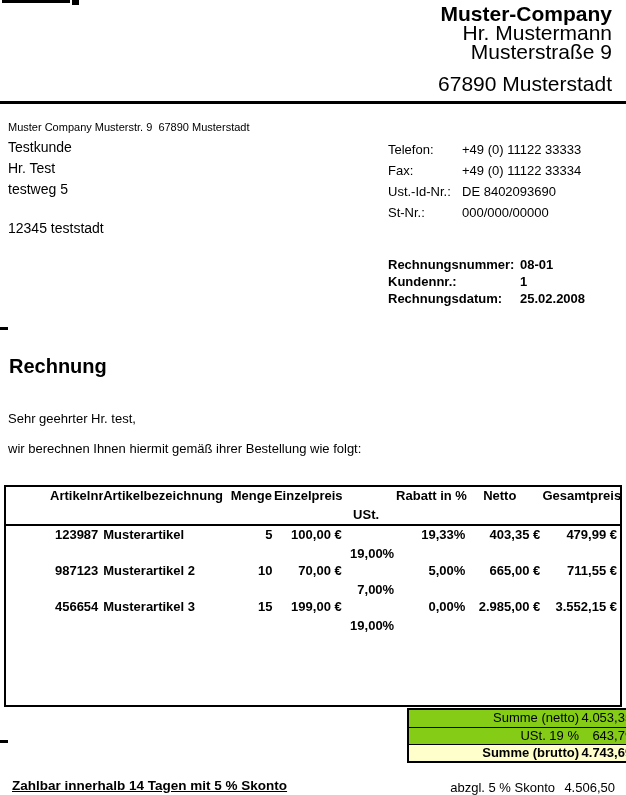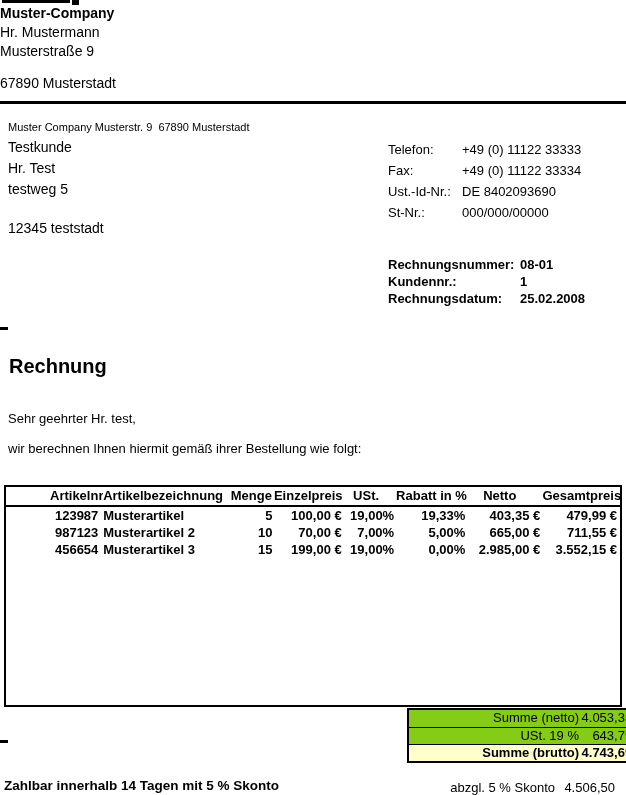--- a/index.html
+++ b/index.html
@@ -9,21 +9,21 @@
     position:relative; width:626px; height:795px; background:#fff;
     overflow:hidden; font-size:13px;
   }
   .abs { position:absolute; }
 
   
   .mark-bar    { left:2px; top:0; width:68px; height:3px; background:#000; }
   .mark-square { left:72px; top:0; width:7px; height:5px; background:#000; }
 
   
-  .company-header { left:0; top:4px; width:612px; text-align:left; font-size:14px; line-height:19px; }
+  .company-header { left:0; top:4px; width:612px; text-align:right; font-size:21px; line-height:19px; }
   .company-header .company-name { font-weight:bold; }
   .company-header .city-line { margin-top:13px; }
 
   .header-rule { left:0; top:101px; width:626px; height:3px; background:#000; }
 
   .sender-line { left:8px; top:109px; font-size:11px; white-space:pre;margin-top:12px; }
 
   .recipient { left:8px; top:137px; font-size:14px; line-height:21px; }
   .recipient .recipient-city { margin-top:18px; }
 
@@ -45,40 +45,40 @@
   
   .items-table { left:4px; top:485px; width:618px; height:222px; border:2px solid #000; }
   .t-row { display:flex;font-weight:bold; }
   .t-head { border-bottom:2px solid #000; font-weight:bold; }
   .t-head .c { height:18px; line-height:18px; }
   .c { height:17px; line-height:17px; font-size:13px; overflow:hidden; white-space:nowrap; }
   .c1 { width:62px; padding-left:5px; text-align:center;margin-left:39px; }
   .c2 { width:128px; text-align:left; }
   .c3 { width:55px;  text-align:right; padding-right:2px; }
   .c4 { width:74px;  text-align:right; padding-right:2px; }
-  .c5 { width:56px;  text-align:right; padding-right:2px; }
+  .c5 { width:56px;  text-align:right; padding-right:2px;margin-top:19px; }
   .c6 { width:76px;  text-align:right; padding-right:2px; }
   .c7 { width:80px;  text-align:right; padding-right:2px; }
   .c8 { width:83px;  text-align:right; padding-right:3px; }
   .t-head .c5 { text-align:left; padding-left:10px; }
   .t-head .c7 { text-align:center; padding-right:10px; }
 
   
   .totals-box { left:407px; top:708px; width:238px; border:2px solid #000; background:#84cc16; }
   .tot-row { display:flex; height:17px; line-height:16px; }
   .tot-row + .tot-row { border-top:1px solid #000; }
   .tot-lbl { width:170px; text-align:right; }
   .tot-val { width:64px; text-align:right; }
   .tot-row.brutto { background:var(--highlight,#FFFFCC); font-weight:bold; }
 
   .skonto-row { left:385px; top:781px; width:238px; display:flex; line-height:14px; }
   .skonto-row .tot-lbl { width:170px; text-align:right; }
   .skonto-row .tot-val { width:64px; text-align:right; padding-right:4px; }
 
-  .payment-terms { left:4px; top:778px; font-weight:bold; font-size:13.5px; }
+  .payment-terms { left:12px; top:778px; font-weight:bold; font-size:13.5px;text-decoration:underline; }
 </style>
 </head>
 <body>
 
 <div class="page">
 
   <div class="abs mark-bar"></div>
   <div class="abs mark-square"></div>
 
   <div class="abs company-header">

